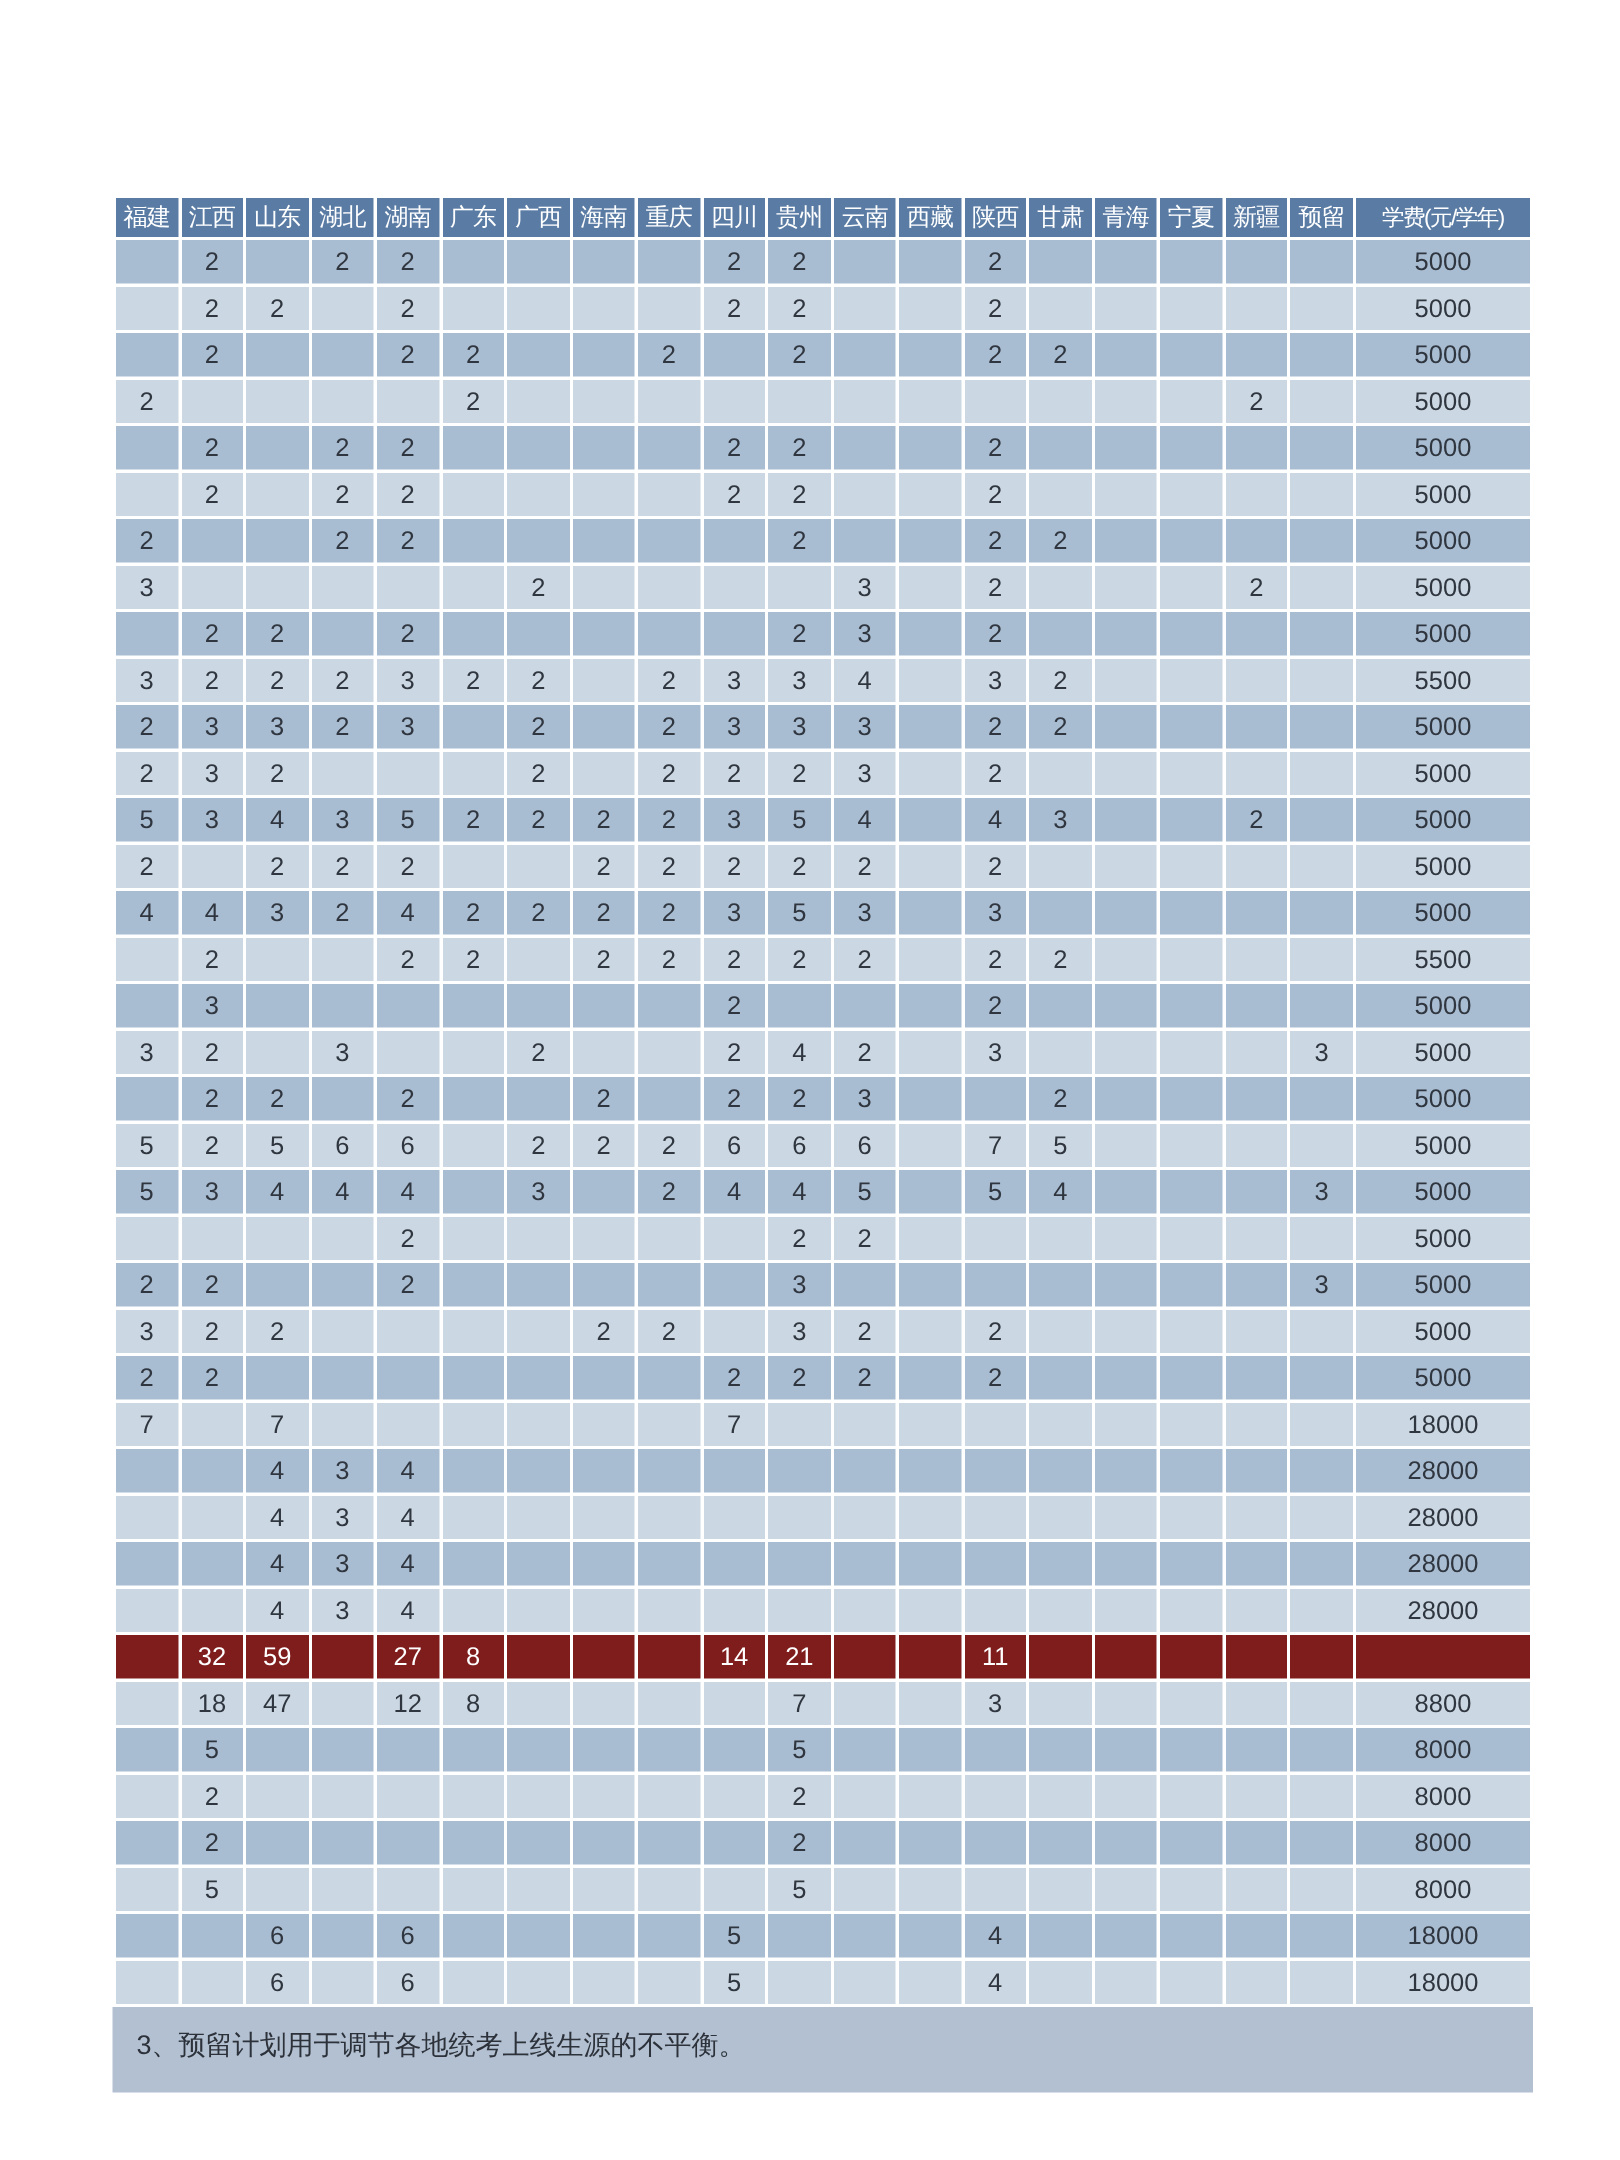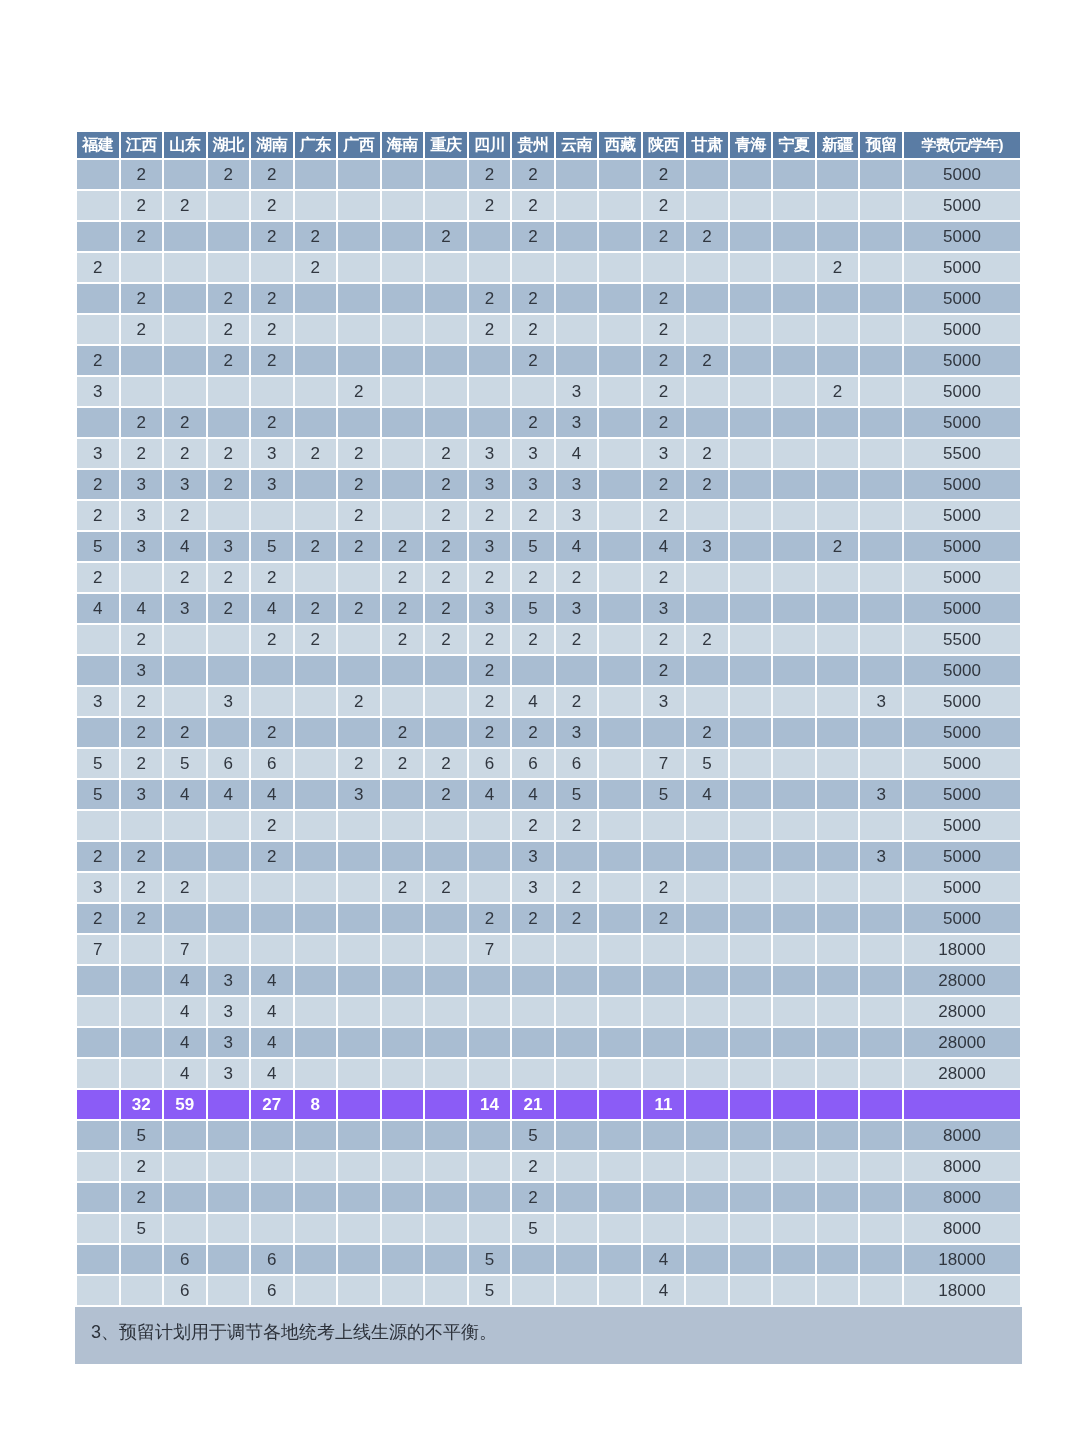--- a/index.html
+++ b/index.html
@@ -36,41 +36,41 @@
     border: 2px solid #ffffff;
     padding: 0;
     text-align: center;
     vertical-align: middle;
     overflow: hidden;
     white-space: nowrap;
   }
   th {
     background: #5a7ca4;
     color: #ffffff;
-    font-weight: 700;
+    font-weight: 400;
     font-size: 16px;
     height: 26px;
     letter-spacing: -0.5px;
   }
   th.fee-head {
     font-size: 15px;
     letter-spacing: -1px;
     margin-top: 48px;
   }
   td {
     height: 29px;
     font-size: 17px;
     color: #30363f;
   }
   tr.medium td { background: #a9bdd2; }
   tr.light  td { background: #cbd8e3; }
   tr.summary td {
-    background: #8b5cf6;
+    background: #7f1d1d;
     color: #ffffff;
-    font-weight: 700;
+    font-weight: 400;
   }
   .footnotes {
     background: #b2c0d1;
     padding: 12px 18px 18px 16px;
     font-size: 18px;
     line-height: 27px;
     color: #2c313a;
   }
   .fn { white-space: nowrap; }
 </style>
@@ -802,20 +802,42 @@
             <td></td>
             <td></td>
             <td>11</td>
             <td></td>
             <td></td>
             <td></td>
             <td></td>
             <td></td>
             <td></td>
           </tr>
+          <tr class="light">
+            <td></td>
+            <td>18</td>
+            <td>47</td>
+            <td></td>
+            <td>12</td>
+            <td>8</td>
+            <td></td>
+            <td></td>
+            <td></td>
+            <td></td>
+            <td>7</td>
+            <td></td>
+            <td></td>
+            <td>3</td>
+            <td></td>
+            <td></td>
+            <td></td>
+            <td></td>
+            <td></td>
+            <td>8800</td>
+          </tr>
           <tr class="medium">
             <td></td>
             <td>5</td>
             <td></td>
             <td></td>
             <td></td>
             <td></td>
             <td></td>
             <td></td>
             <td></td>

